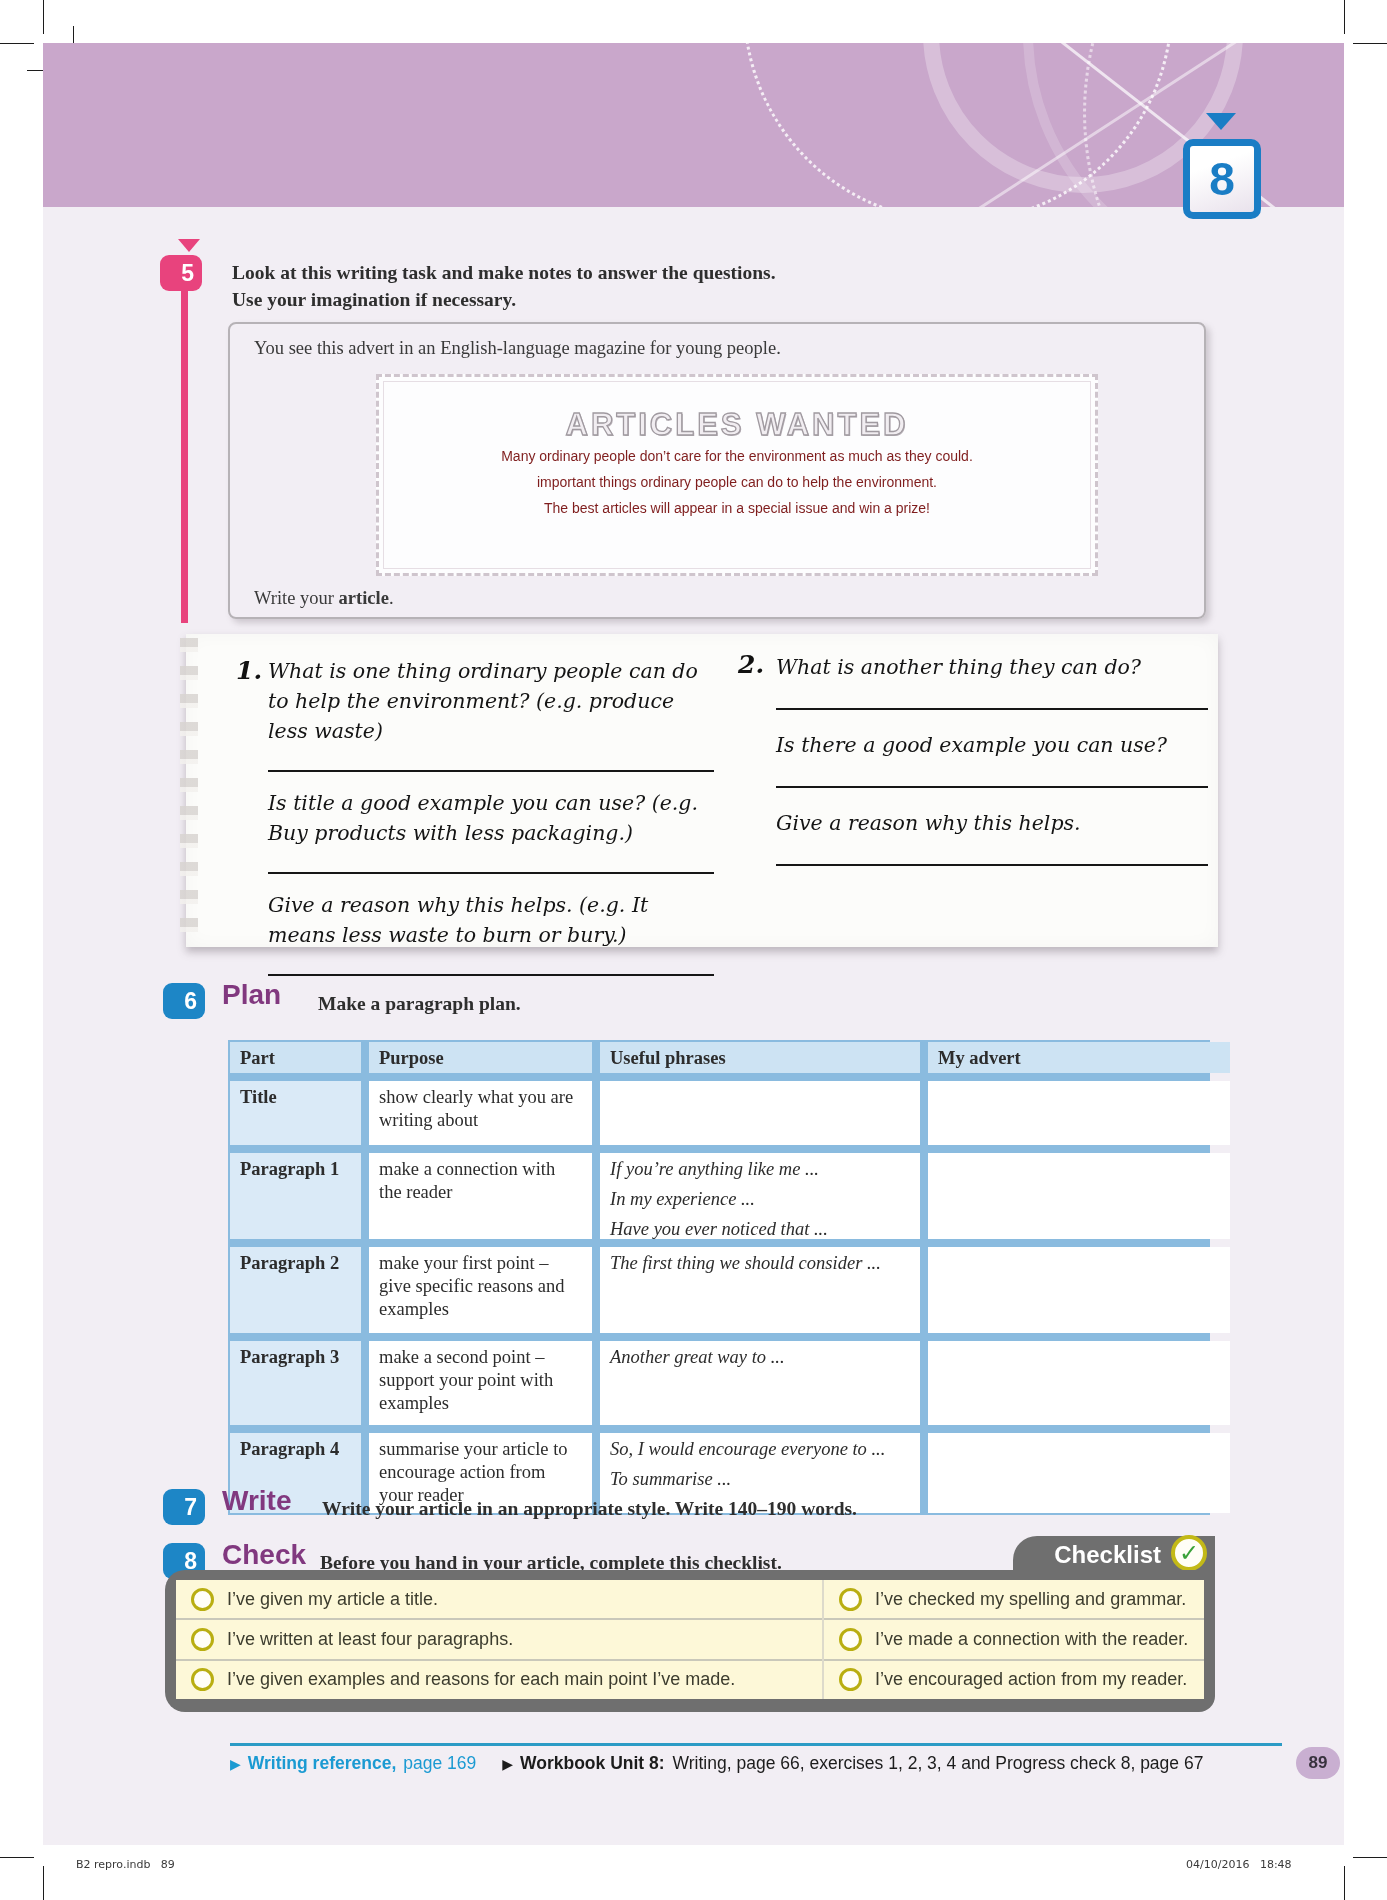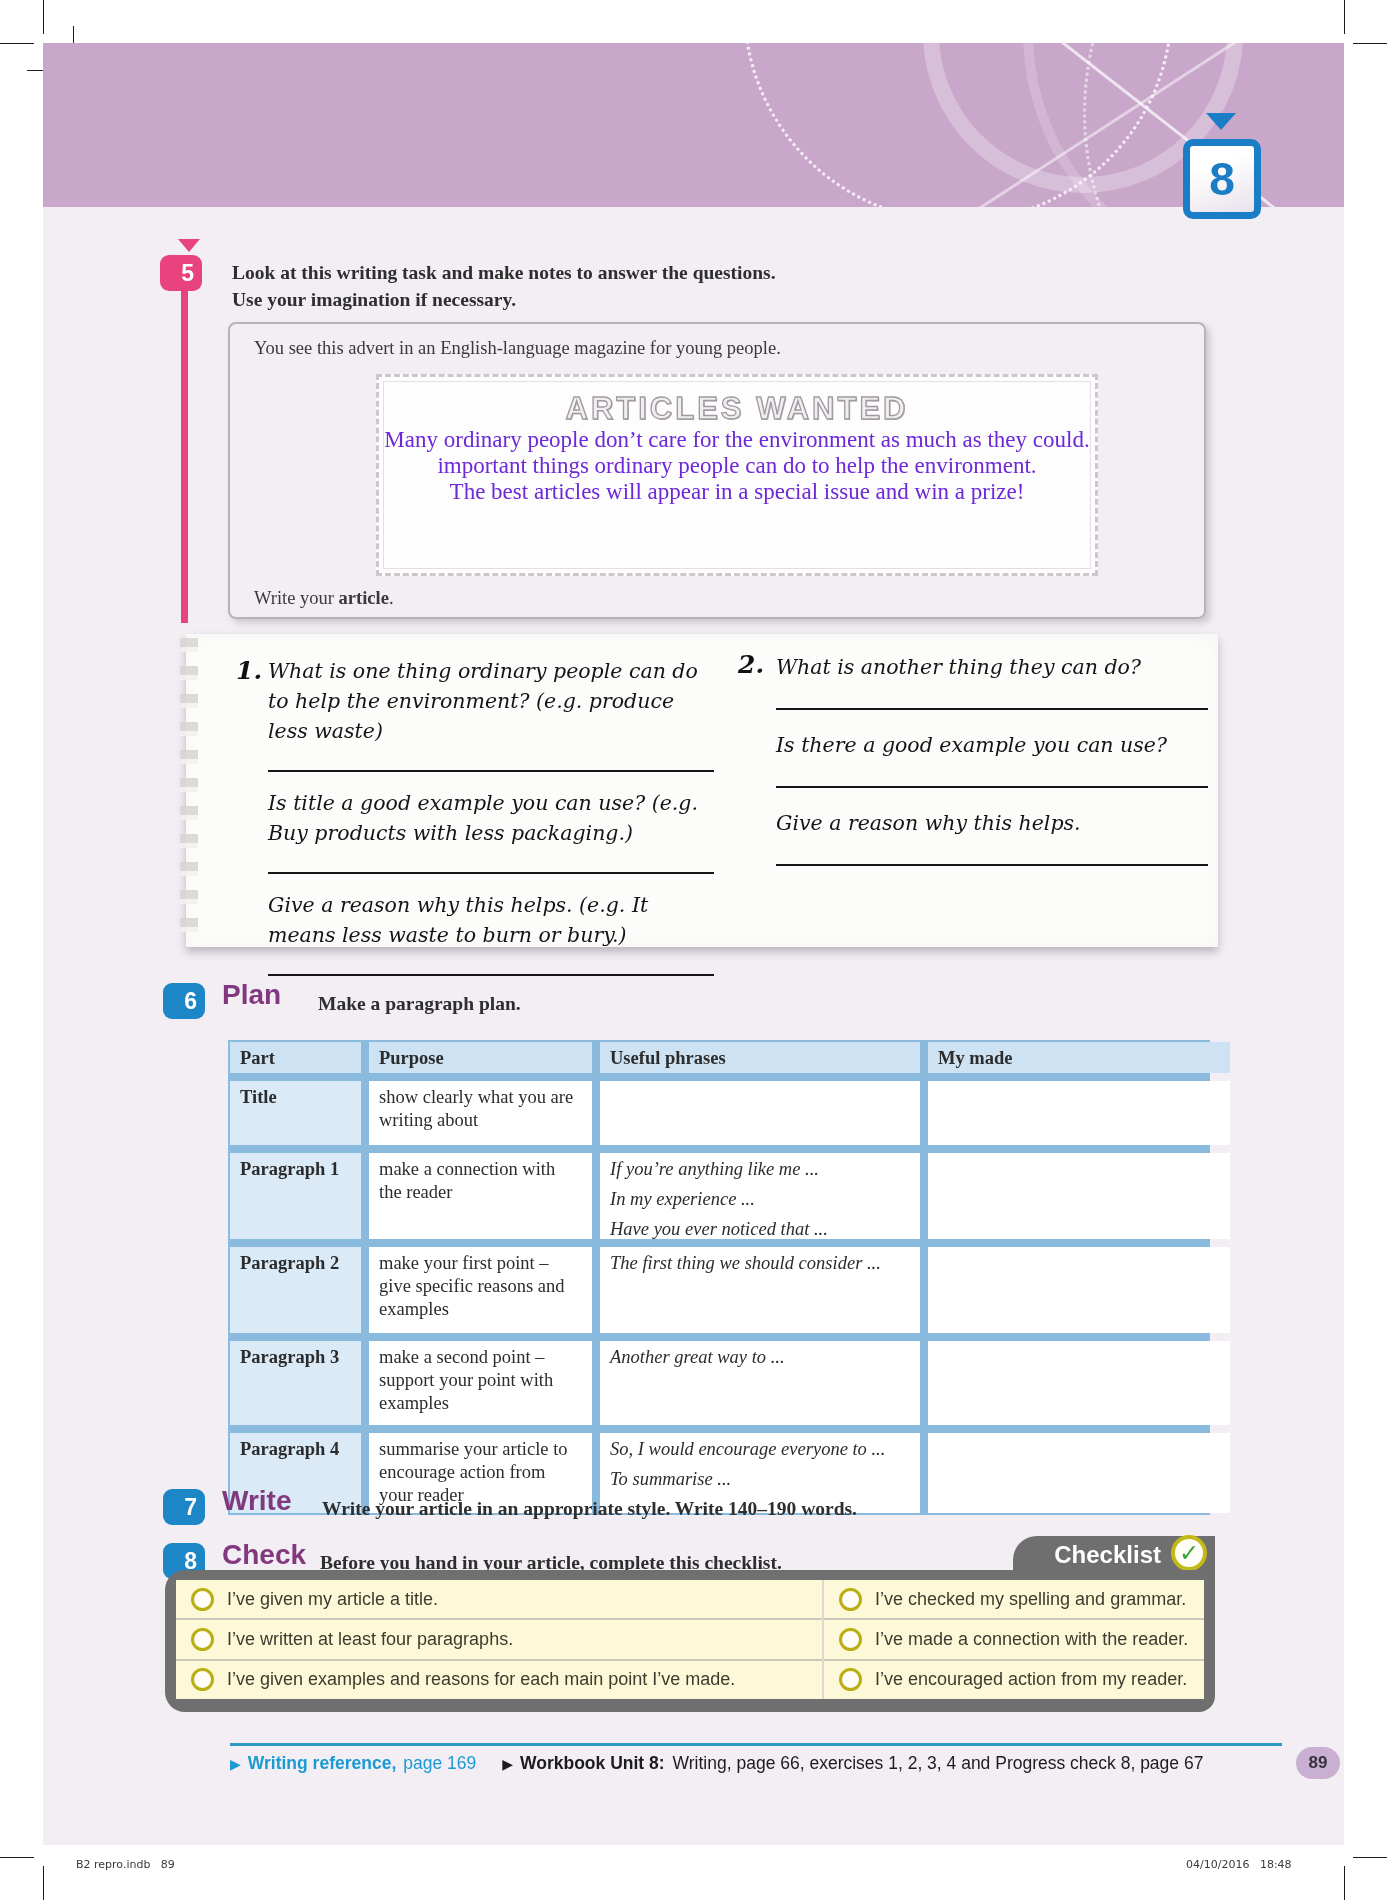--- a/index.html
+++ b/index.html
@@ -42,26 +42,26 @@
   .pink-line { position:absolute; left:181px; top:290px; width:7px; height:333px; background:#e8437d; }
 
   .instr { position:absolute; font-weight:bold; font-size:19.5px; line-height:27px; color:#2e2e2e; }
 
   
   .task-box { position:absolute; left:228px; top:322px; width:978px; height:297px;
     border:2px solid #b6b2b6; border-radius:8px; box-shadow:4px 4px 6px rgba(110,100,112,0.28); }
   .task-intro { position:absolute; left:24px; top:14px; font-size:18.5px; color:#3a3a3a; }
   .advert { position:absolute; left:146px; top:50px; width:722px; height:202px; background:#fdfdfe;
     border:3px dashed #cfc5cd; box-shadow:inset 0 0 0 4px #fdfdfe, inset 0 0 0 5px #e6dee4; }
-  .advert-title { margin-top:14px; text-align:center; font-family:"Liberation Sans",sans-serif;
+  .advert-title { margin-top:30px; text-align:center; font-family:"Liberation Sans",sans-serif;
     font-weight:600; font-size:31px; letter-spacing:3px; color:#f1edf1;
     -webkit-text-stroke:1.3px #a09aa0;
     text-shadow:1px 1px 0 #b9b2b9; }
-  .advert-line { text-align:center; font-family:Liberation Serif, serif; font-size:23px;
-    line-height:26px; color:#6d28d9; }
+  .advert-line { text-align:center; font-family:Liberation Sans, sans-serif; font-size:14px;
+    line-height:26px; color:#7f1d1d; }
   .advert-line:first-of-type { margin-top:8px; }
   .task-outro { position:absolute; left:24px; top:264px; font-size:18.5px; color:#3a3a3a; }
 
   
   .notebook { position:absolute; left:186px; top:634px; width:1032px; height:313px; background:#fcfcfa;
     box-shadow:0 5px 8px rgba(88,78,90,0.35), inset 0 0 20px rgba(0,0,0,0.03); }
   .torn-edge { position:absolute; left:-6px; top:4px; width:18px; height:300px;
     background:repeating-linear-gradient(180deg,#d8d4d1 0 9px,#f3f1ee 9px 14px,rgba(0,0,0,0) 14px 28px); opacity:.85; }
   .qnum { position:absolute; font-family:"DejaVu Serif",serif; font-style:italic; font-weight:bold; font-size:25px; color:#111; }
   .qcol { position:absolute; font-family:"DejaVu Serif",serif; font-style:italic; font-size:20.5px;
@@ -193,21 +193,21 @@
   </div>
 
   <div class="nbadge badge-blue" style="left:163px;top:983px">6</div>
   <div class="slabel" style="left:222px;top:979px">Plan</div>
   <div class="instr" style="left:318px;top:990px">Make a paragraph plan.</div>
 
   <div class="plan-table">
     <div class="cell head">Part</div>
     <div class="cell head">Purpose</div>
     <div class="cell head">Useful phrases</div>
-    <div class="cell head">My made</div>
+    <div class="cell head">My advert</div>
 
     <div class="cell part">Title</div>
     <div class="cell">show clearly what you are writing about</div>
     <div class="cell phrases"></div>
     <div class="cell"></div>
 
     <div class="cell part">Paragraph 1</div>
     <div class="cell">make a connection with the reader</div>
     <div class="cell phrases">
       <div>If you’re anything like me ...</div>

